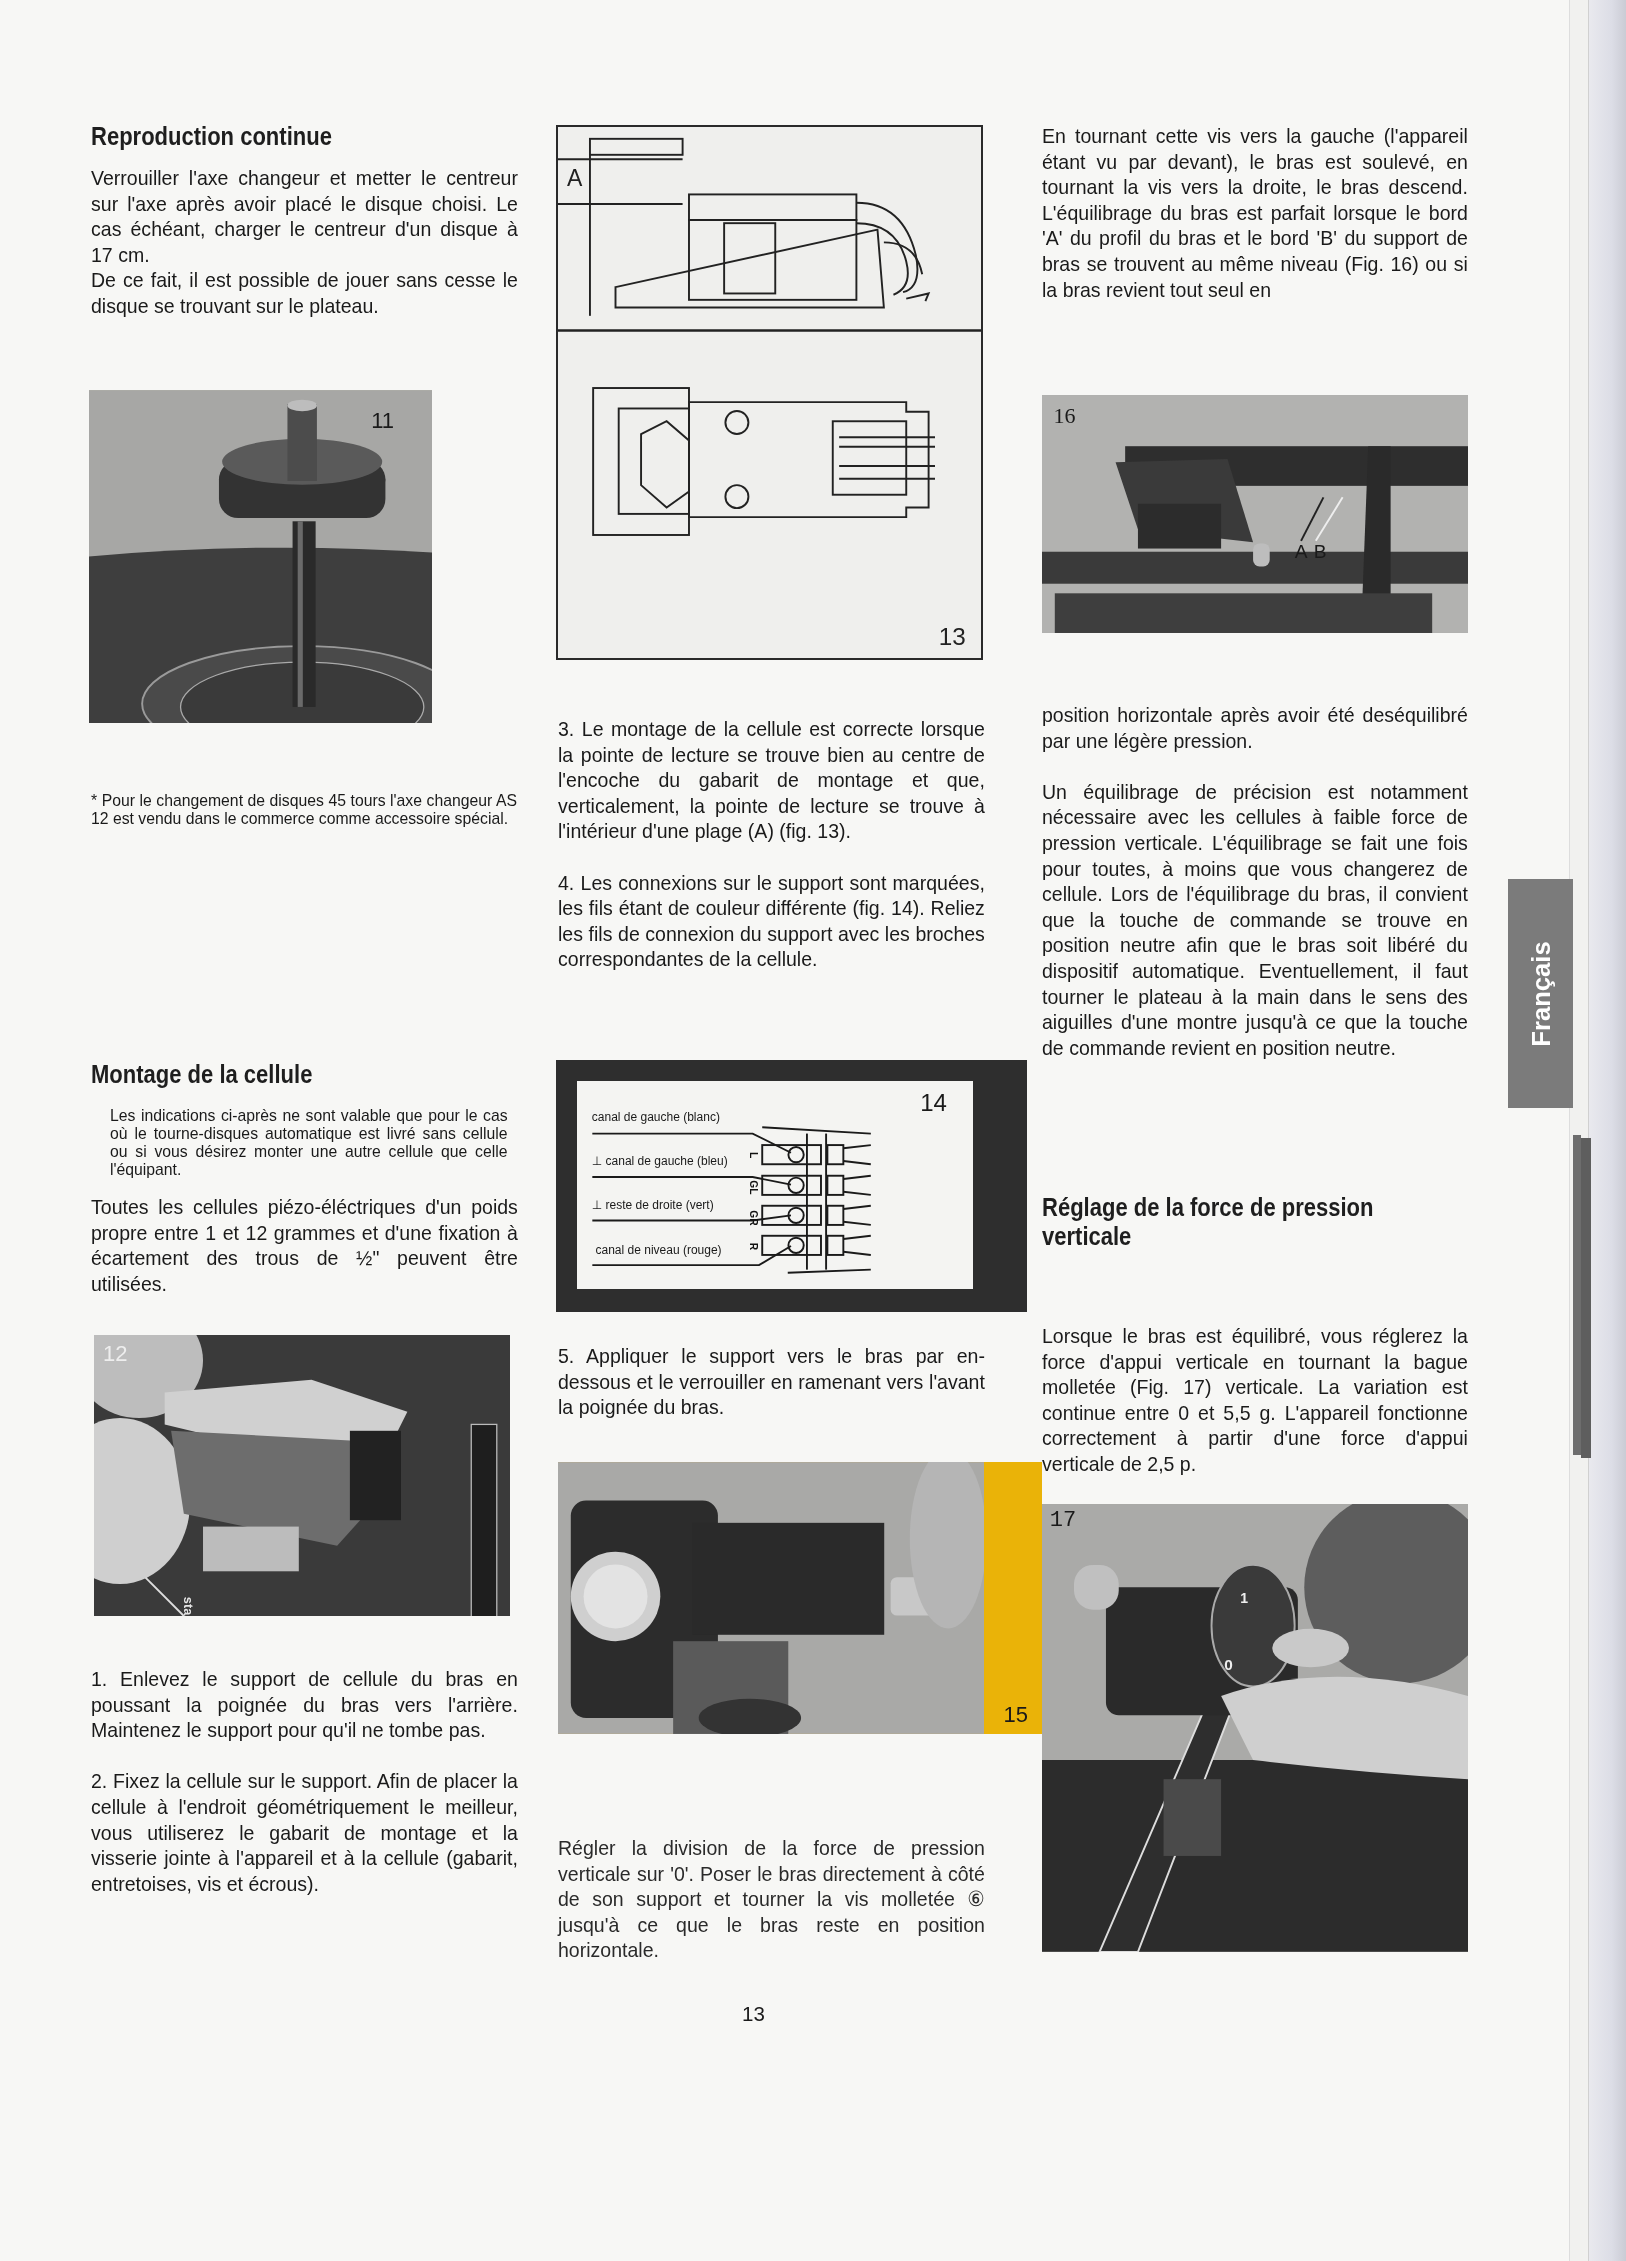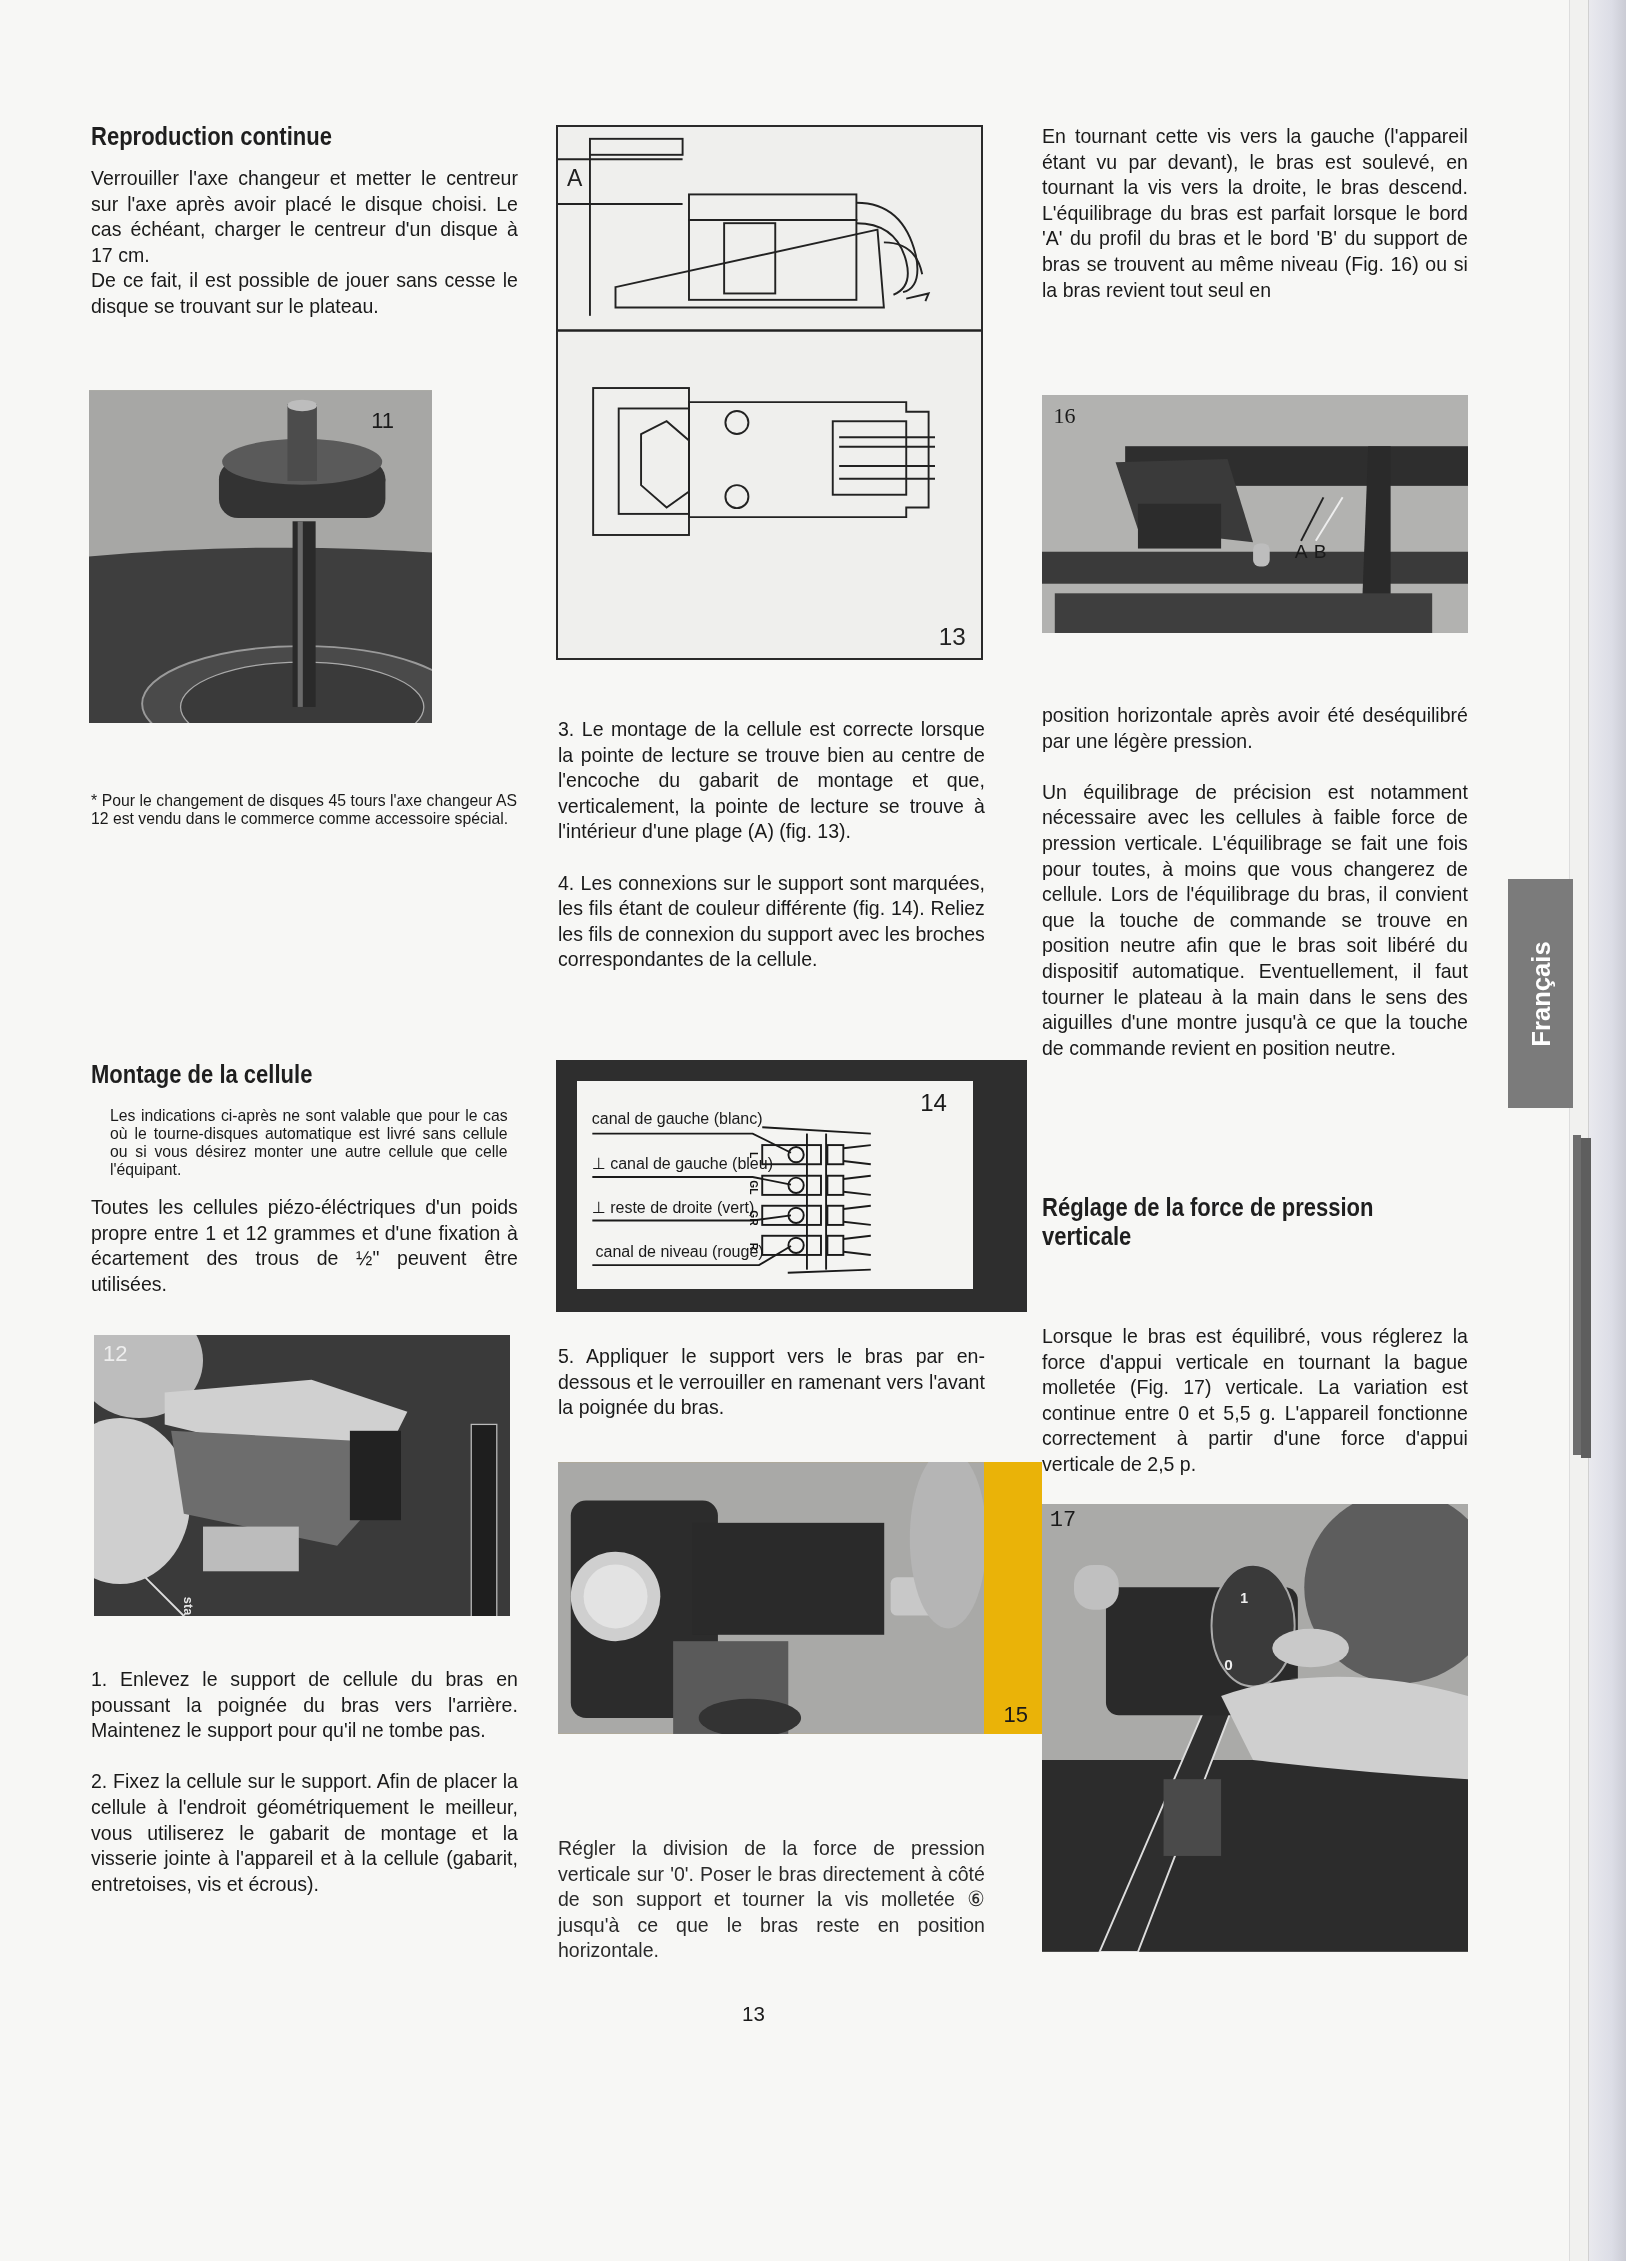--- a/index.html
+++ b/index.html
@@ -63,21 +63,21 @@
   .fig14-box {
     position:absolute; left:556px; top:1060px; width:439px; height:252px;
     background:#2e2e2e;
     padding-left:32px;
   }
   .fig14-inner {
     position:absolute; left:20.5px; top:21px; width:396px; height:208px;
     background:#f4f4f2;
   }
   .fig14-label {
-    position:absolute; font-size:16px; white-space:nowrap;
+    position:absolute; font-size:12px; white-space:nowrap;
   }
 </style>
 </head>
 <body>
 
 <div class="page-edge-inner"></div>
 <div class="page-edge"></div>
 
 <div class="col" style="left:91px; top:122px; width:427px;">
   <h2 class="heading">Reproduction continue</h2>

